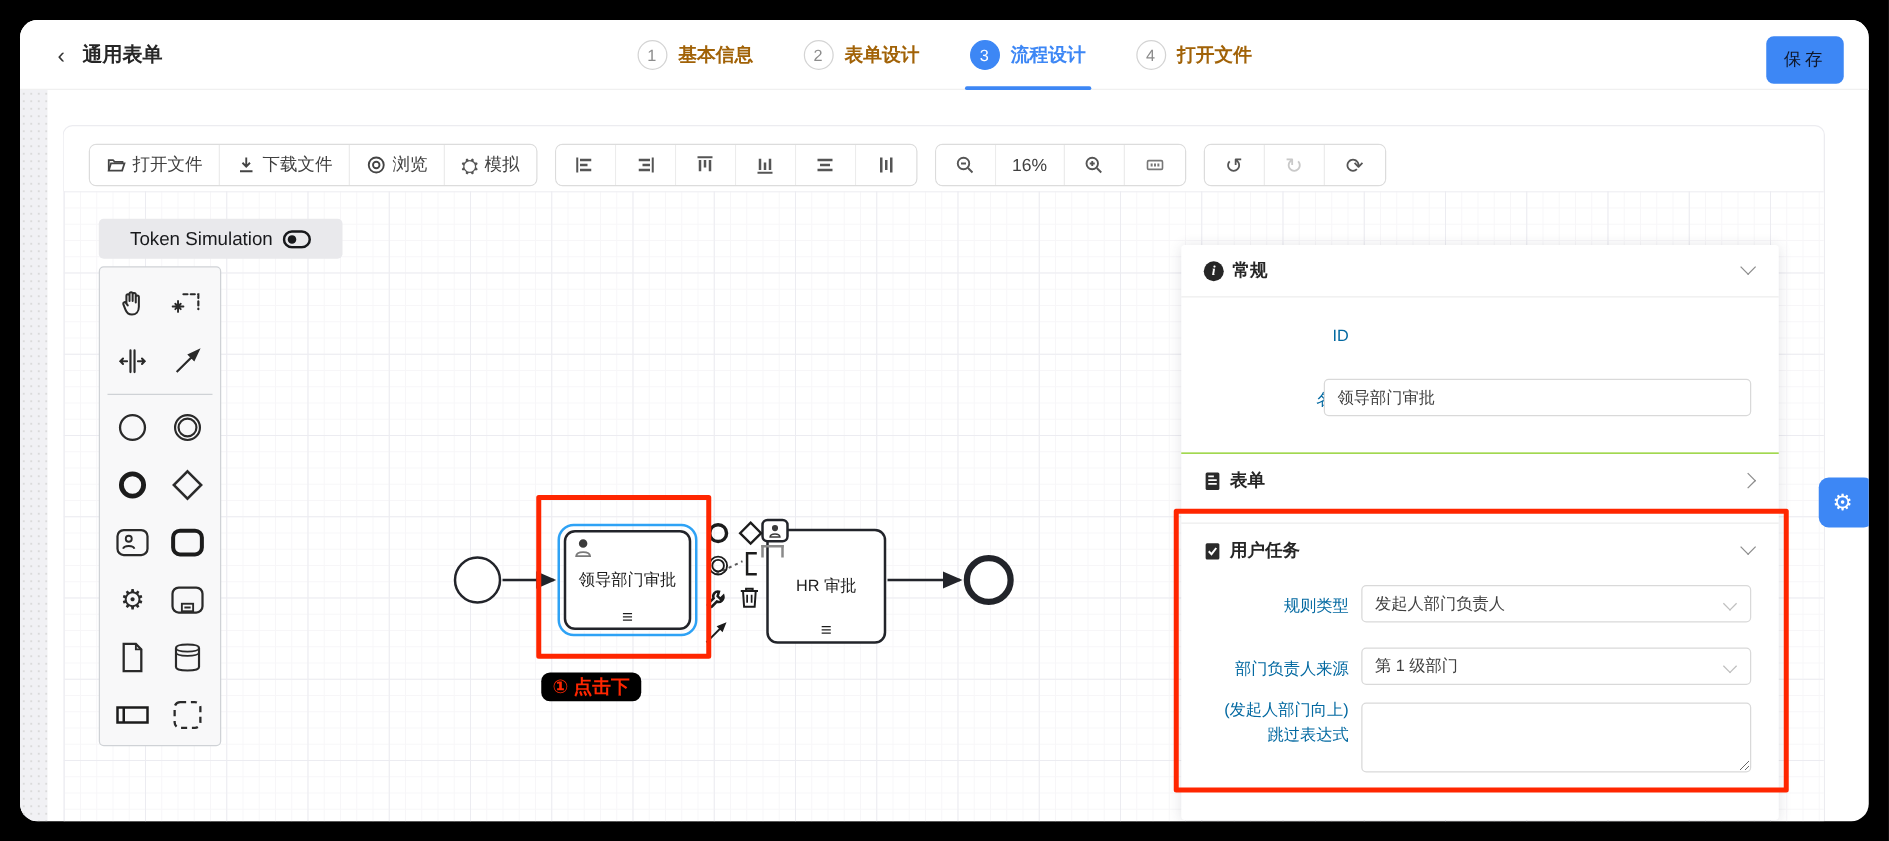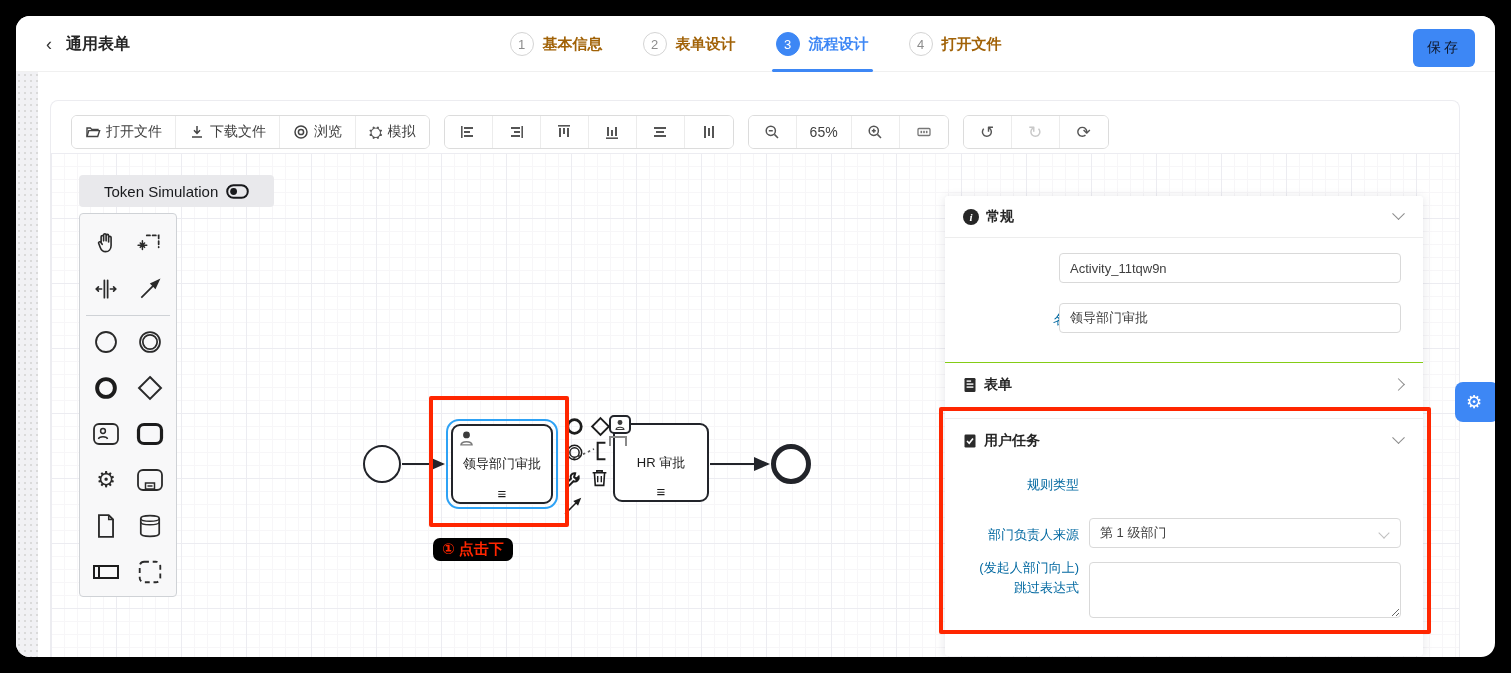--- a/index.html
+++ b/index.html
@@ -75,21 +75,21 @@
   .evt.end { left:720px; top:291px; width:40px; height:40px; border:5px solid #22242a; }
 
   .sel-wrap { position:absolute; left:395px; top:266px; width:112px; height:90px;
     border:2px solid #2ea2f5; border-radius:13px; padding:3px; z-index:2; cursor:pointer; }
   .task { position:relative; width:100%; height:100%; border:2px solid #22242a; border-radius:9px;
     background:#fff; display:flex; align-items:center; justify-content:center; }
   .task .tlabel { font-size:13px; color:#1c1c1c; text-align:center; padding:0 4px; }
   .task .marker { position:absolute; bottom:1px; left:50%; transform:translateX(-50%);
     font-size:15px; font-weight:700; color:#1c1c1c; line-height:1; }
   .task .person { position:absolute; left:5px; top:4px; }
-  .task2 { position:absolute; left:562px; top:270px; width:96px; height:79px; z-index:2; cursor:pointer; }
+  .task2 { position:absolute; left:562px; top:270px; width:96px; height:92px; z-index:2; cursor:pointer; }
   .badge { position:absolute; left:-4px; top:-8px; width:22px; height:19px; background:#fff;
     border:2px solid #22242a; border-radius:5px; display:flex; align-items:center; justify-content:center; }
   .badge2 { position:absolute; left:-4px; top:13px; width:18px; height:10px;
     border:2px solid #8a8a8a; border-bottom:none; background:transparent; }
 
   .ctx { position:absolute; z-index:3; cursor:pointer; }
 
   .anno-badge { background:#000; color:#ff2600; font-weight:700; font-size:15px;
     padding:2px 9px; border-radius:7px; white-space:nowrap; z-index:12; }
   .anno1 { position:absolute; left:382px; top:385px; }
@@ -242,21 +242,21 @@
       </div>
 
       <div class="tgroup">
         <div class="tbtn iconic">
           <svg width="16" height="16" viewBox="0 0 16 16" fill="none" stroke="#555" stroke-width="1.5">
               <circle cx="6.8" cy="6.8" r="4.6"></circle>
               <path d="M10.4 10.4L14 14M4.8 6.8h4"></path>
             </svg>
         </div>
         <div class="tbtn">
-          <span class="zoomlvl">65%</span>
+          <span class="zoomlvl">16%</span>
         </div>
         <div class="tbtn iconic">
           <svg width="16" height="16" viewBox="0 0 16 16" fill="none" stroke="#555" stroke-width="1.5">
               <circle cx="6.8" cy="6.8" r="4.6"></circle>
               <path d="M10.4 10.4L14 14M4.8 6.8h4M6.8 4.8v4"></path>
             </svg>
         </div>
         <div class="tbtn iconic">
           <svg width="16" height="16" viewBox="0 0 16 16" fill="none" stroke="#777" stroke-width="1.3">
               <rect x="2" y="4.5" width="12" height="7" rx="1"></rect>
@@ -465,21 +465,20 @@
 
       <div class="panel">
 
         <div class="sec-head h-general">
           <span class="info-ic">i</span>
           <span class="stitle">常规</span>
           <span class="chev down"></span>
         </div>
 
         <div class="frow-label" style="top:65px">ID</div>
-        <input class="f-input" style="top: 57px;" value="Activity_11tqw9n">
 
         <div class="frow-label" style="top:115px">名称</div>
         <input class="f-input" style="top: 107px;" value="领导部门审批">
 
         <div class="sec-head h-form">
           <svg width="14" height="16" viewBox="0 0 14 16">
               <rect x="1.5" y="1" width="11" height="14" rx="1.2" fill="#2b2b2b"></rect>
               <rect x="3.6" y="3.4" width="4.5" height="1.4" fill="#fff"></rect>
               <rect x="3.6" y="6.4" width="6.8" height="1.4" fill="#fff"></rect>
               <rect x="3.6" y="9.4" width="6.8" height="1.4" fill="#fff"></rect>
@@ -492,20 +491,24 @@
         <div class="sec-head h-usertask">
           <svg width="14" height="16" viewBox="0 0 14 16">
               <rect x="1.5" y="1.5" width="11" height="13" rx="1.2" fill="#2b2b2b"></rect>
               <path d="M4 8l2.2 2.3L10 5.4" fill="none" stroke="#fff" stroke-width="1.6"></path>
             </svg>
           <span class="stitle">用户任务</span>
           <span class="chev down"></span>
         </div>
 
         <div class="frow-label" style="top:280px">规则类型</div>
+        <div class="select-box" style="top:272px">
+          <span>发起人部门负责人</span>
+          <span class="schev"></span>
+        </div>
 
         <div class="frow-label" style="top:330px">部门负责人来源</div>
         <div class="select-box" style="top:322px">
           <span>第 1 级部门</span>
           <span class="schev"></span>
         </div>
 
         <div class="frow-label" style="top:363px">(发起人部门向上)</div>
         <div class="frow-label" style="top:383px">跳过表达式</div>
         <textarea class="f-textarea" style=""></textarea>

